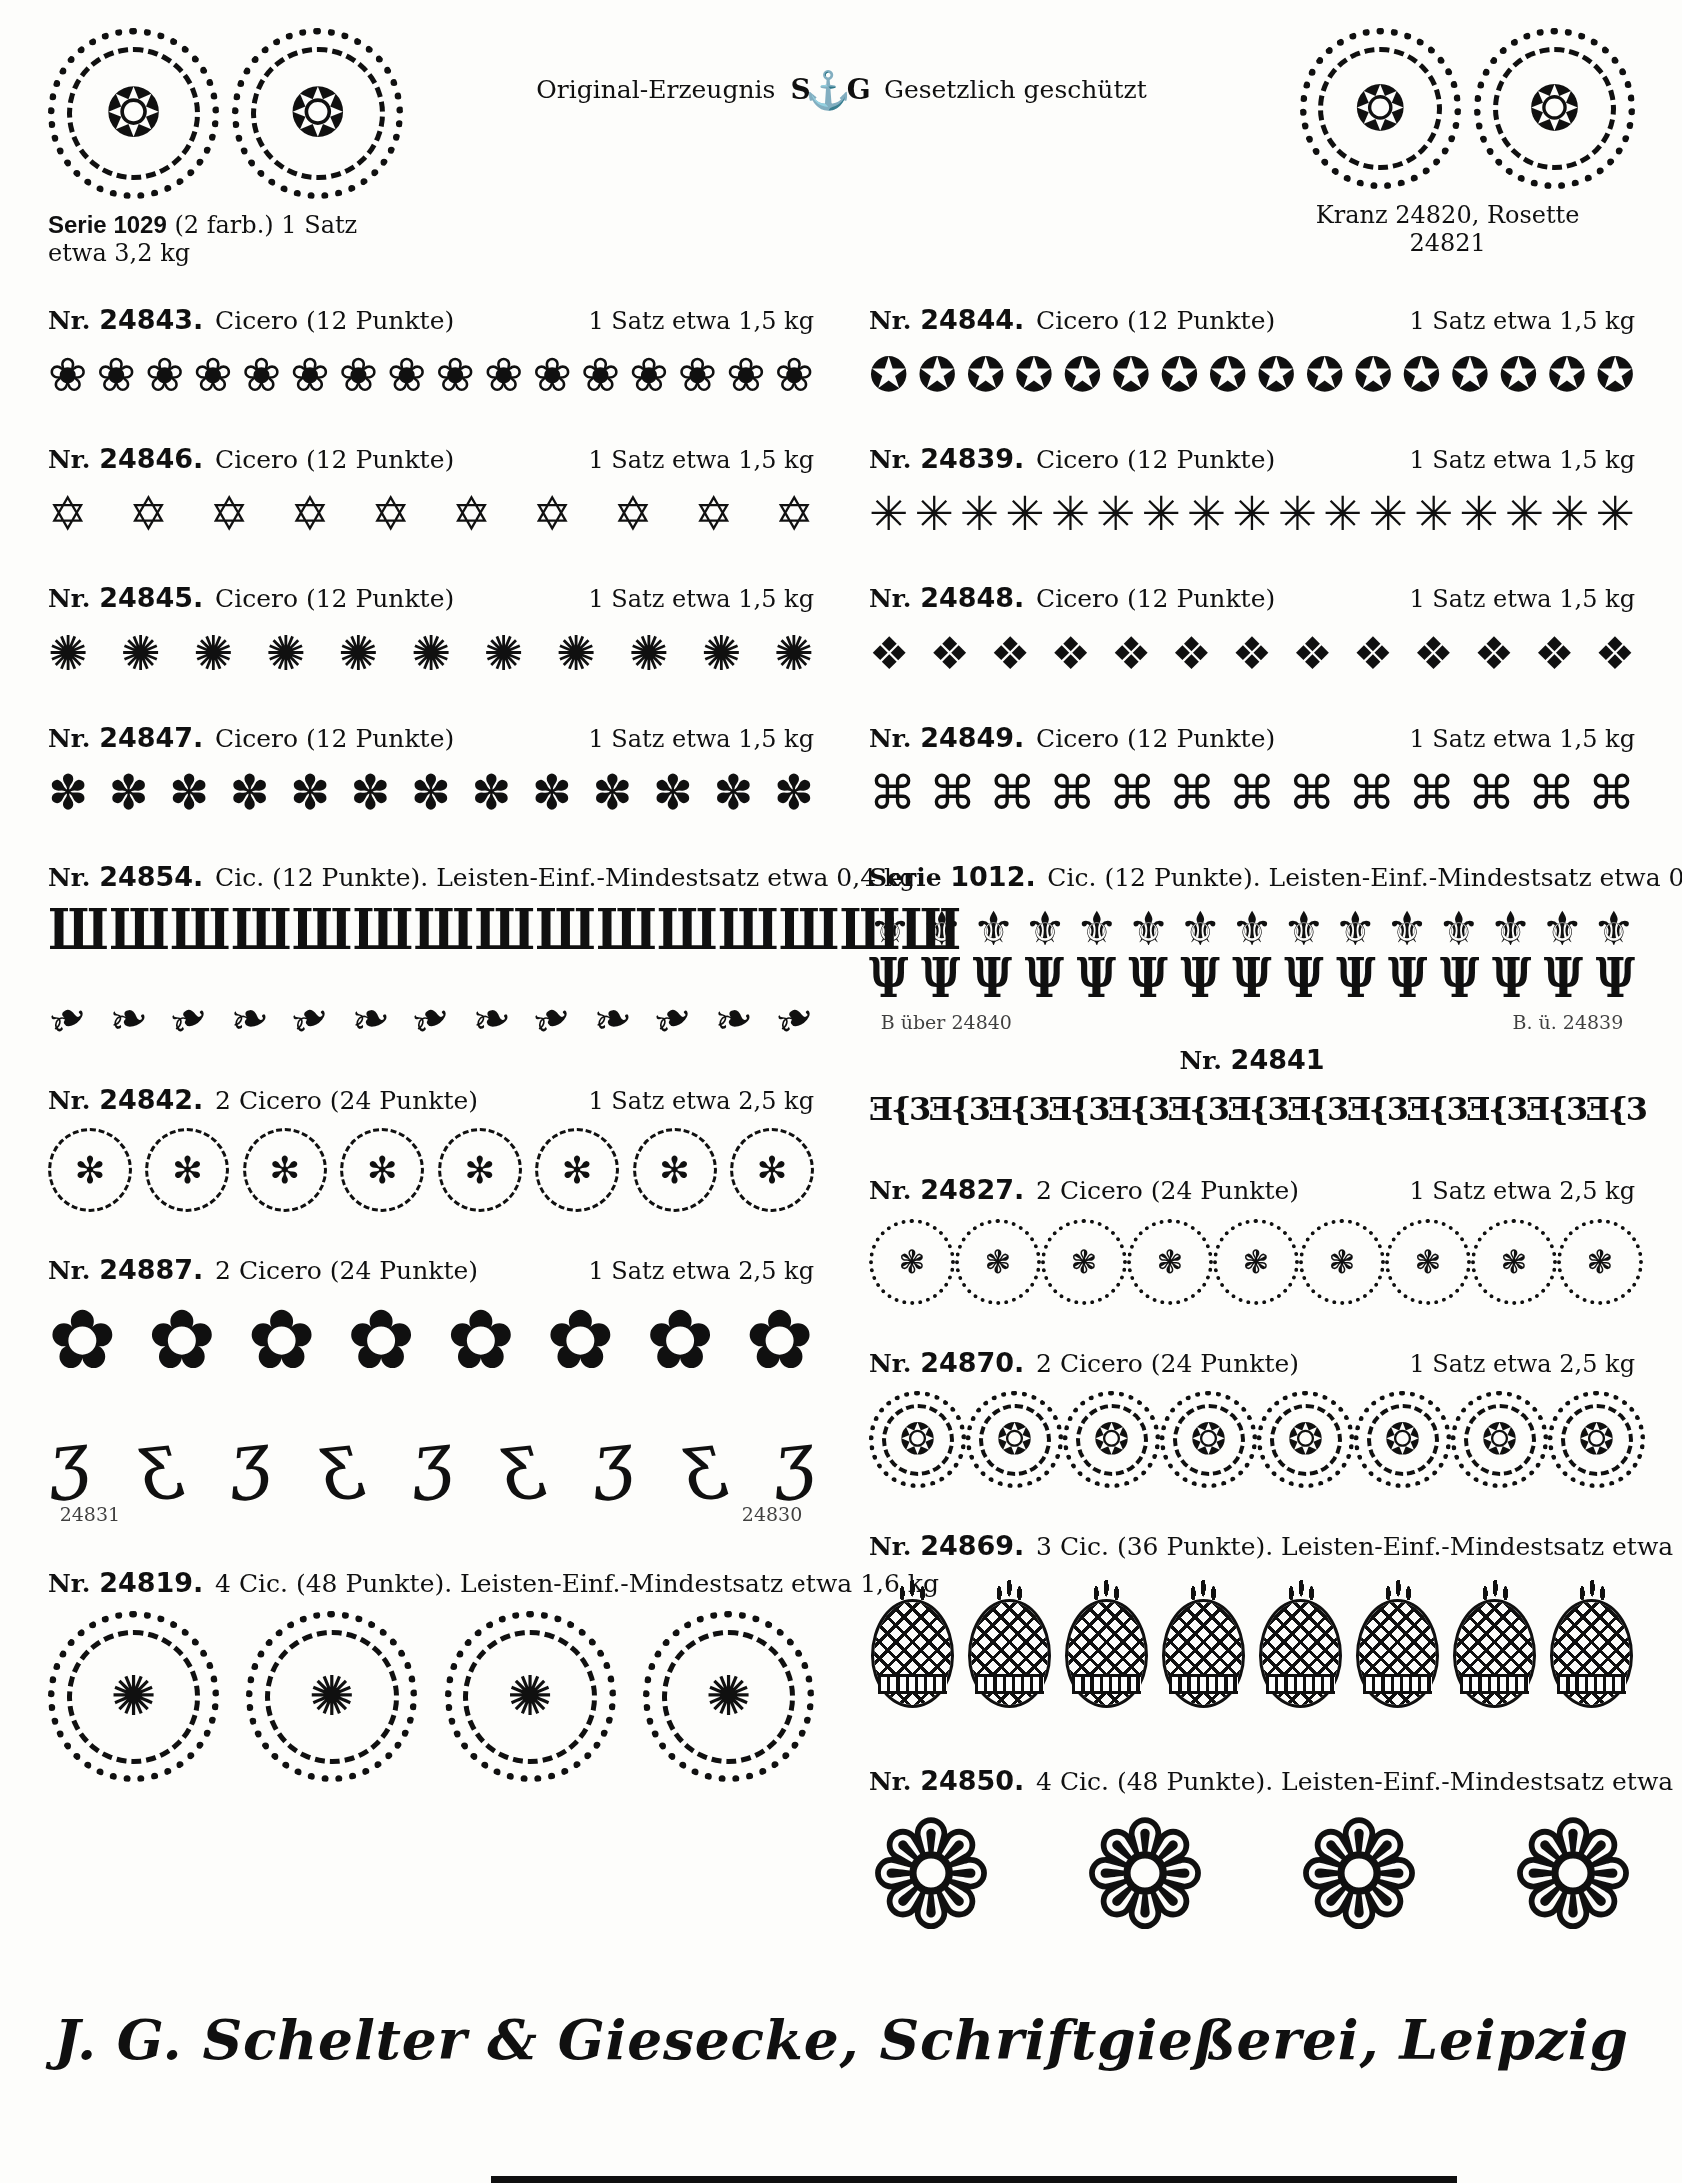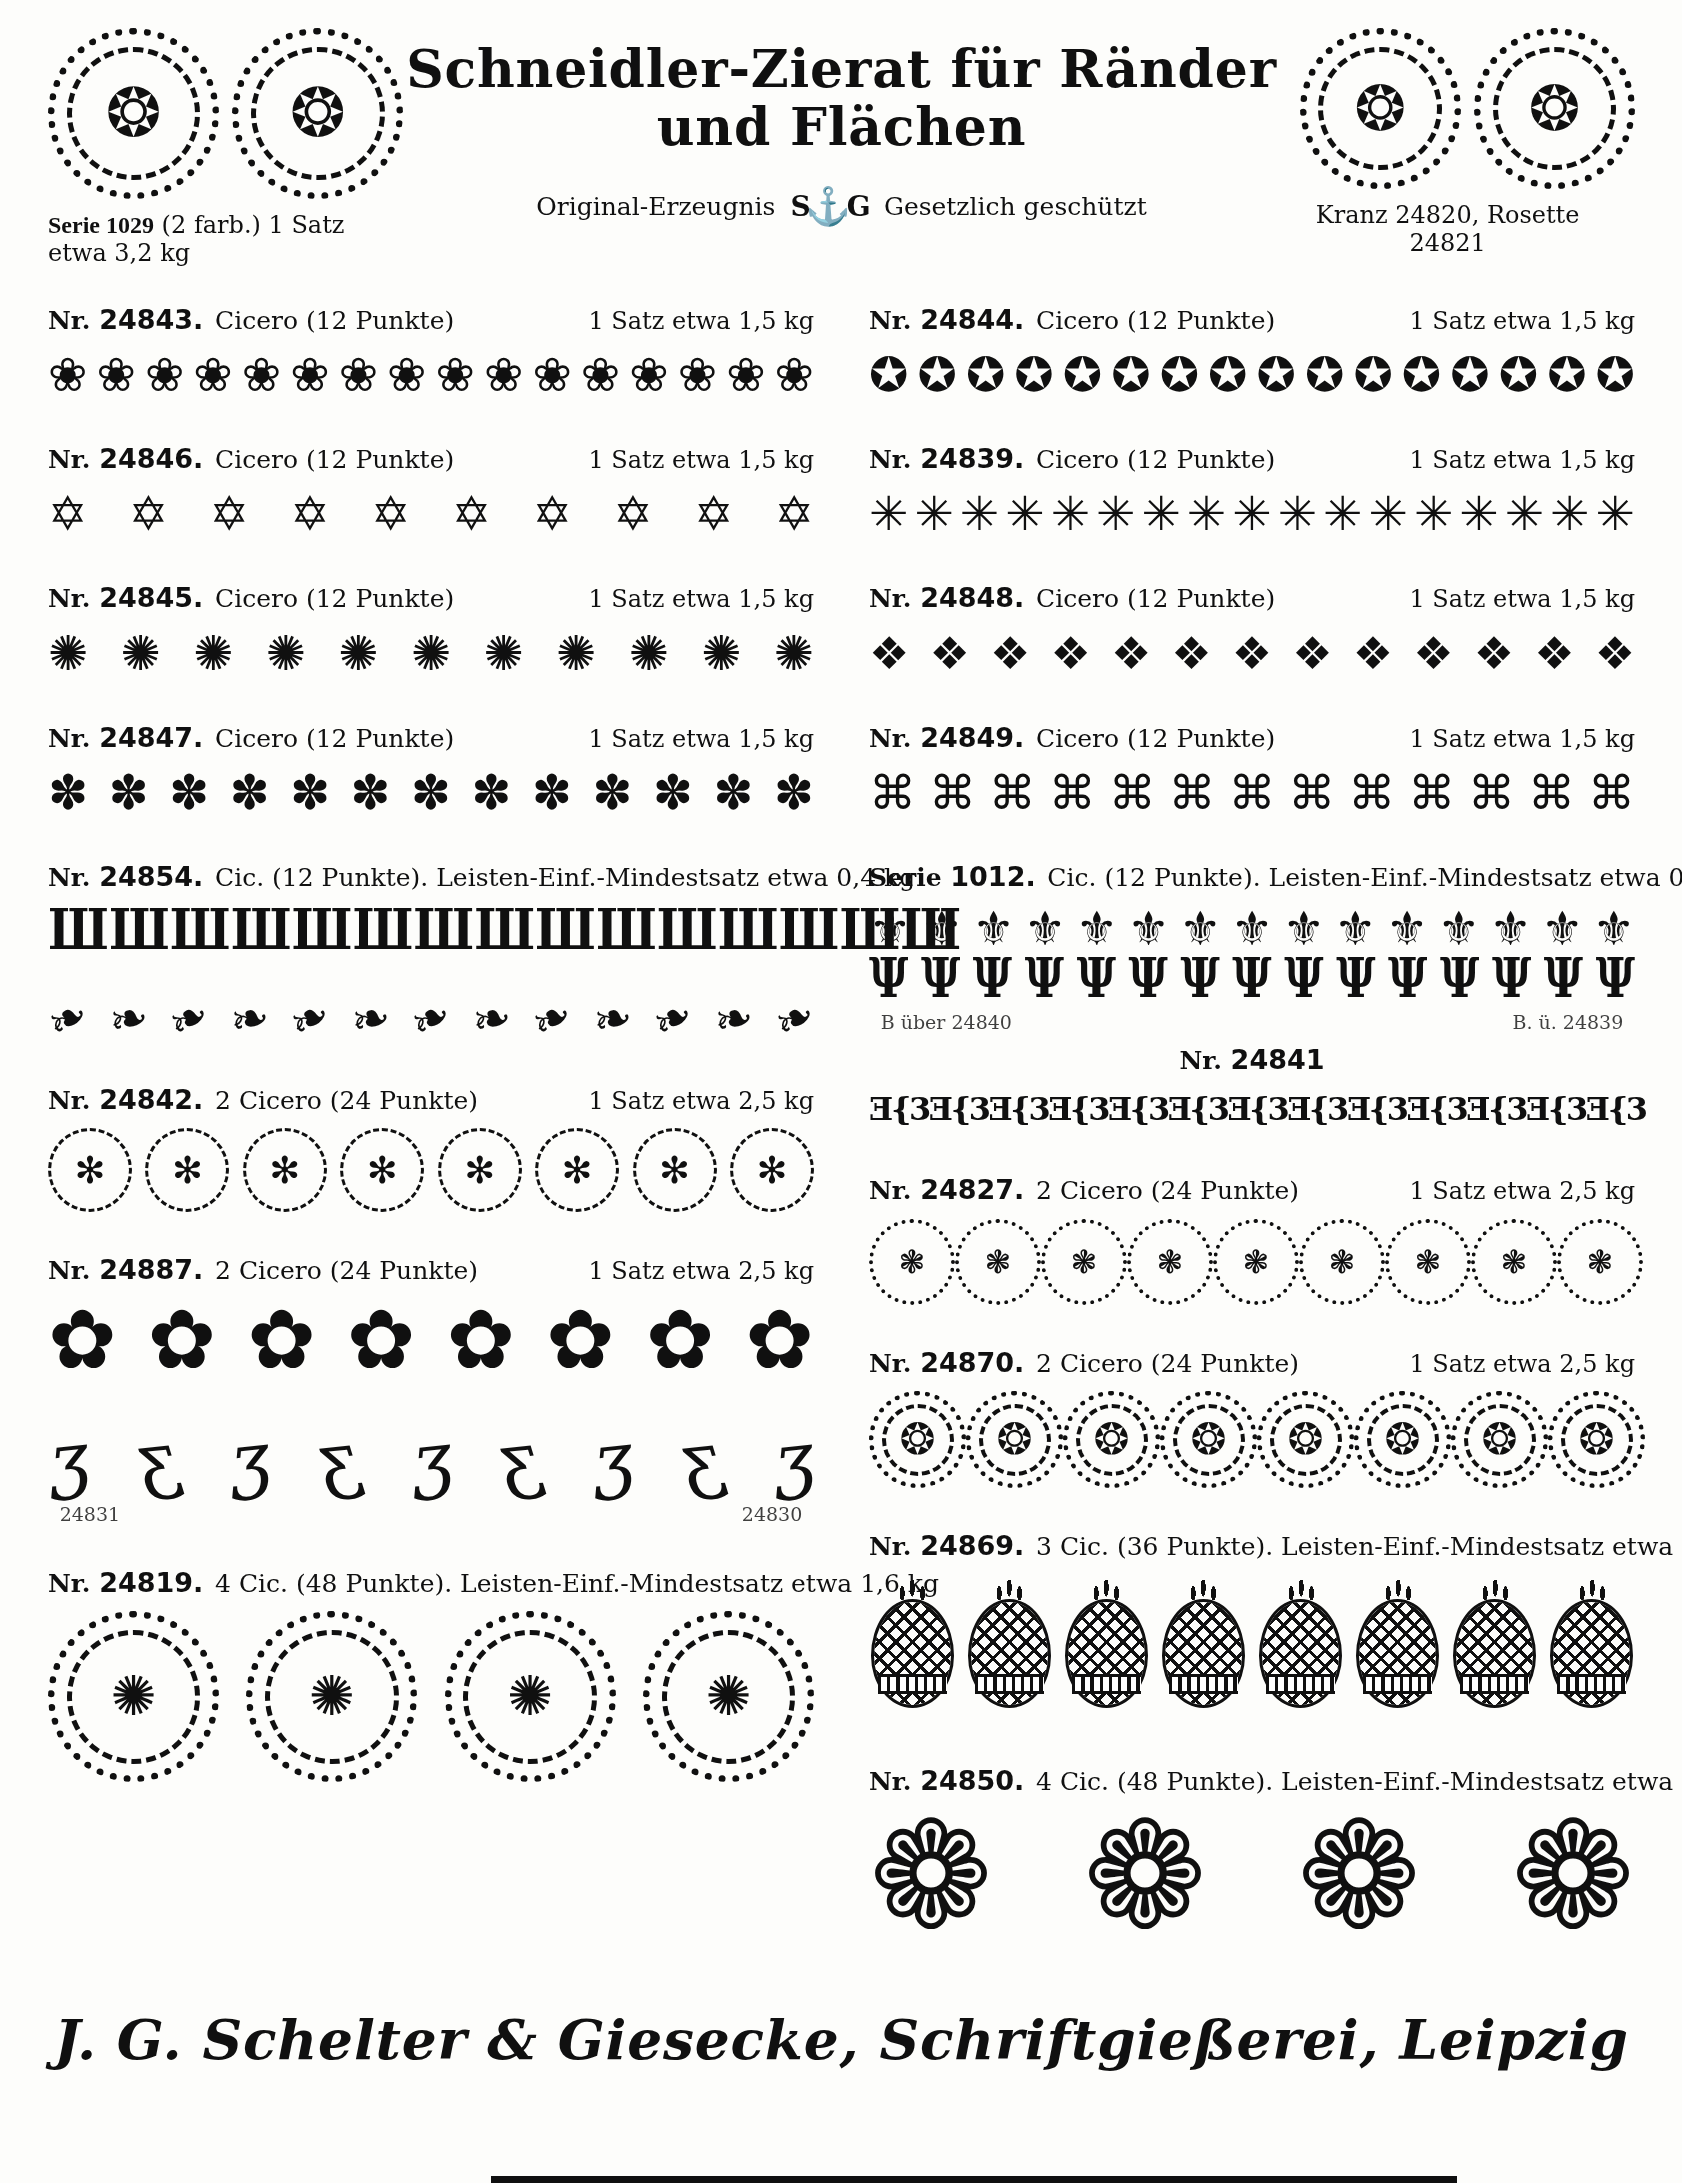--- a/index.html
+++ b/index.html
@@ -13,21 +13,21 @@
     overflow:hidden;
     box-sizing:border-box;
     padding:28px 48px 0 48px;
   }
   
   .header{display:flex;justify-content:space-between;align-items:flex-start;}
   .rosette-block{width:358px;flex:0 0 auto;text-align:center;}
   .rosette-row{display:flex;gap:13.3px;justify-content:flex-start;}
   .rosette-block.right .rosette-row{justify-content:flex-end;}
   .caption{margin-top:11.7px;font-size:24px;text-align:left;}
-  .caption b{font-family:Liberation Serif, serif;font-weight:bold;}
+  .caption b{font-family:Liberation Sans, sans-serif;font-weight:bold;}
   .rosette-block.right .caption{text-align:center;padding-right:16.7px;}
   .title-block{flex:1 1 auto;text-align:center;padding-top:11.7px;}
   .title{font-size:52px;font-weight:bold;letter-spacing:0.8px;line-height:1.12;}
   .subtitle{margin-top:28px;font-size:25px;display:flex;align-items:center;justify-content:center;gap:15px;}
   .monogram{font-weight:bold;font-size:28px;display:inline-flex;align-items:center;letter-spacing:-1.7px;}
   .monogram .anchor{font-size:37px;margin:0 -3.3px;}
   
   .columns{display:flex;gap:55px;margin-top:37px;}
   .col{flex:1 1 0;min-width:0;}
   
@@ -90,24 +90,20 @@
       <div class="rosette-row strip" style="justify-content:flex-start;gap:13.3px;">
           <span class="orn wreath" style="font-size: 67px;">❂</span>
           <span class="orn wreath" style="font-size: 67px;">❂</span>
         </div>
       <div class="caption">
         <b>Serie 1029</b><span> (2 farb.)  1 Satz etwa 3,2 kg</span>
       </div>
     </div>
 
     <div class="title-block">
-      <div class="title">
-        <div>Schneidler-Zierat für Ränder</div>
-        <div>und Flächen</div>
-      </div>
       <div class="subtitle">
         <span>Original-Erzeugnis</span>
         <span class="monogram">
           <span>S</span>
             <span class="anchor">⚓</span>
             <span>G</span>
         </span>
         <span>Gesetzlich geschützt</span>
       </div>
     </div>

